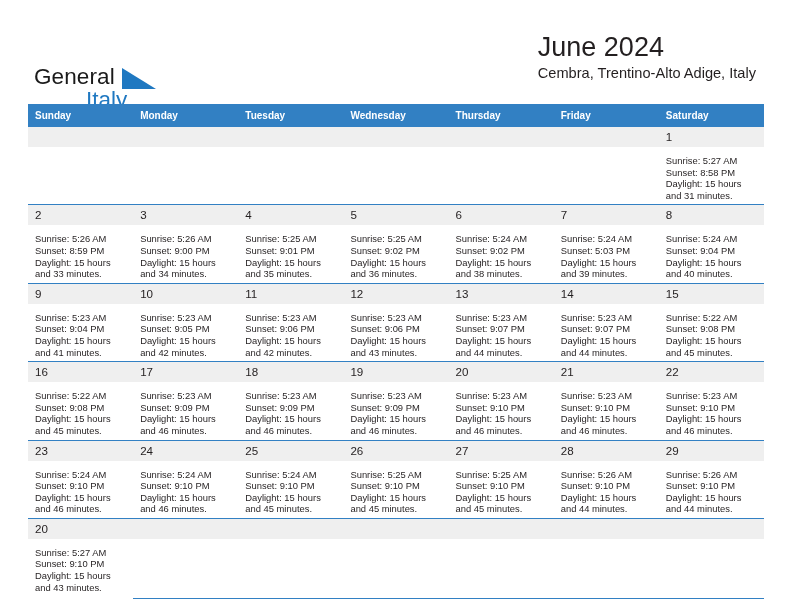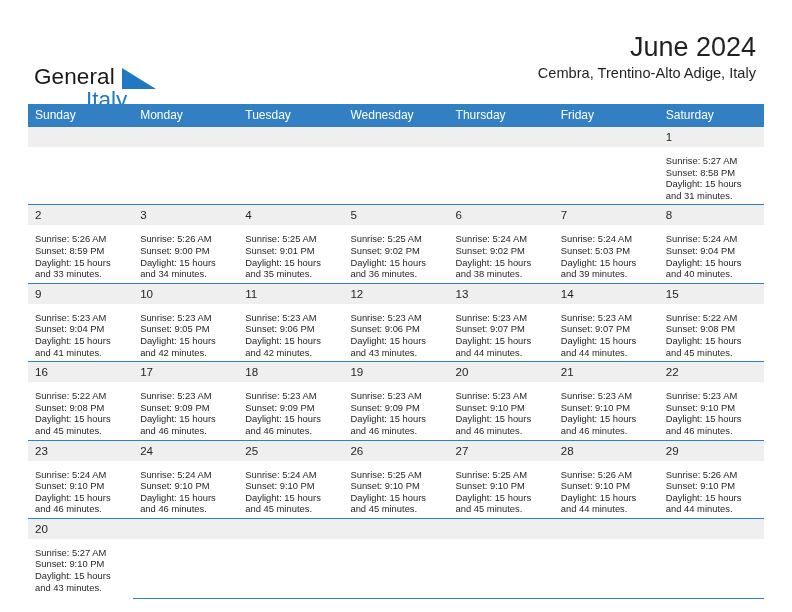--- a/index.html
+++ b/index.html
@@ -59,21 +59,21 @@
     font-size: 22.5px;
     color: #1f78c1;
     line-height: 26px;
     font-weight: 400;
   }
 
   .title-block {
     position: absolute;
     right: 36px;
     top: 30px;
-    text-align: right;
+    text-align: left;
   }
   .cal-title {
     font-size: 27px;
     color: #231f20;
     line-height: 34px;
     font-weight: 400;
     white-space: nowrap;
   }
   .cal-subtitle {
     font-size: 14.6px;
@@ -88,22 +88,22 @@
     position: absolute;
     left: 28px;
     top: 104px;
     width: 736px;
     border-collapse: collapse;
     table-layout: fixed;
   }
   .calendar th {
     background: #3280c3;
     color: #ffffff;
-    font-size: 12px;
-    font-weight: 400;
+    font-size: 10px;
+    font-weight: 700;
     text-align: left;
     padding: 5px 0 5px 7px;
     height: 12px;
     line-height: 13px;
     border: none;
     margin-top: 24px;
   }
   .calendar td {
     width: 105.14px;
     vertical-align: top;

